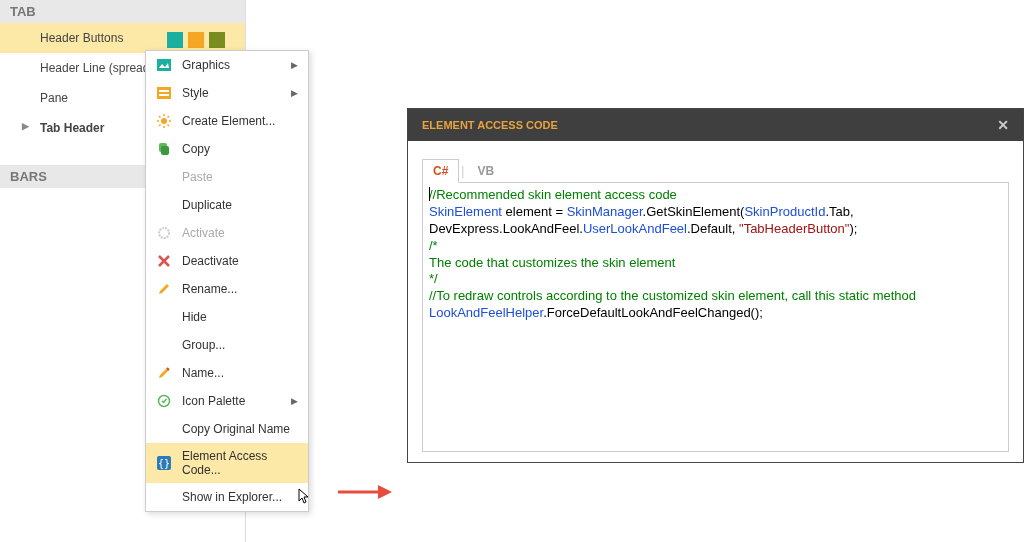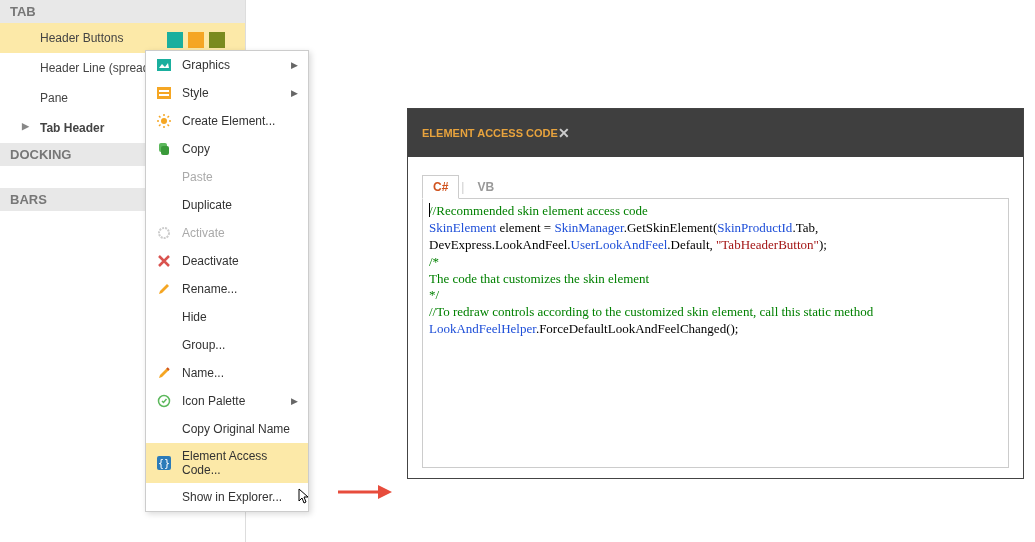--- a/index.html
+++ b/index.html
@@ -21,46 +21,45 @@
     .menu-item { display: flex; align-items: center; padding: 6px 10px; gap: 10px; position: relative; color: #333; }
     .menu-item.disabled { color: #aaa; }
     .menu-item.highlighted { background: #fce9a8; }
     .menu-icon { width: 16px; height: 16px; display: flex; align-items: center; justify-content: center; flex-shrink: 0; }
     .menu-label { flex: 1; }
     .submenu-arrow { font-size: 9px; color: #666; }
     
     .arrow { position: absolute; left: 338px; top: 483px; }
     
     .dialog { position: absolute; left: 407px; top: 108px; width: 617px; border: 1px solid #444; background: #fff; }
-    .dialog-header { background: #3f3f3f; color: #e8a33d; padding: 16px 14px; font-size: 11px; font-weight: 600; display: flex; align-items: center; }
+    .dialog-header { background: #3f3f3f; color: #e8a33d; padding: 8px 14px; font-size: 11px; font-weight: 600; display: flex; justify-content: space-between; align-items: center; }
     .dialog-close { color: #ccc; font-size: 14px; cursor: pointer; }
     .dialog-body { padding: 18px 14px 10px; }
     .code-tabs { display: flex; gap: 2px; margin-bottom: 0; }
     .code-tab { padding: 4px 10px; font-size: 12px; font-weight: 600; color: #999; border: 1px solid transparent; border-bottom: none; }
     .code-tab.active { color: #d0531e; border-color: #ccc; border-bottom: 1px solid #fff; position: relative; z-index: 2; }
     .code-tab-sep { color: #ccc; align-self: center; }
-    .code-block { border: 1px solid #ccc; padding: 4px 6px; font-family: Liberation Serif, serif; font-size: 13px; line-height: 1.3; margin-top: -1px; min-height: 270px; position: relative; }
+    .code-block { border: 1px solid #ccc; padding: 4px 6px; font-family: Liberation Sans, sans-serif; font-size: 13px; line-height: 1.3; margin-top: -1px; min-height: 270px; position: relative; }
     .code-block .caret { position: absolute; left: 6px; top: 4px; width: 1px; height: 14px; background: #000; }
     .c-comment { color: #008000; }
     .c-keyword { color: #1d4ed8; }
     .c-string { color: #a31515; }
     .c-black { color: #000; }
     
     .cursor-ptr { position: absolute; left: 298px; top: 488px; font-size: 14px; color: #000; transform: rotate(-20deg); }
   </style>
 </head>
 <body>
 
 <div class="tree-panel">
   <div class="tree-header">TAB</div>
   <div class="tree-item selected"><span>Header Buttons</span></div>
   <div class="tree-item"><span>Header Line (spread</span></div>
   <div class="tree-item"><span>Pane</span></div>
   <div class="tree-item bold"><span class="exp">▶</span><span>Tab Header</span></div>
-  <div class="tree-header">DOCKING</div>
   <div style="height:22px"></div>
   <div class="tree-header">BARS</div>
   <div class="swatches">
     <span class="swatch sw-teal"></span>
     <span class="swatch sw-orange"></span>
     <span class="swatch sw-olive"></span>
   </div>
 </div>
 
 <div class="context-menu">

